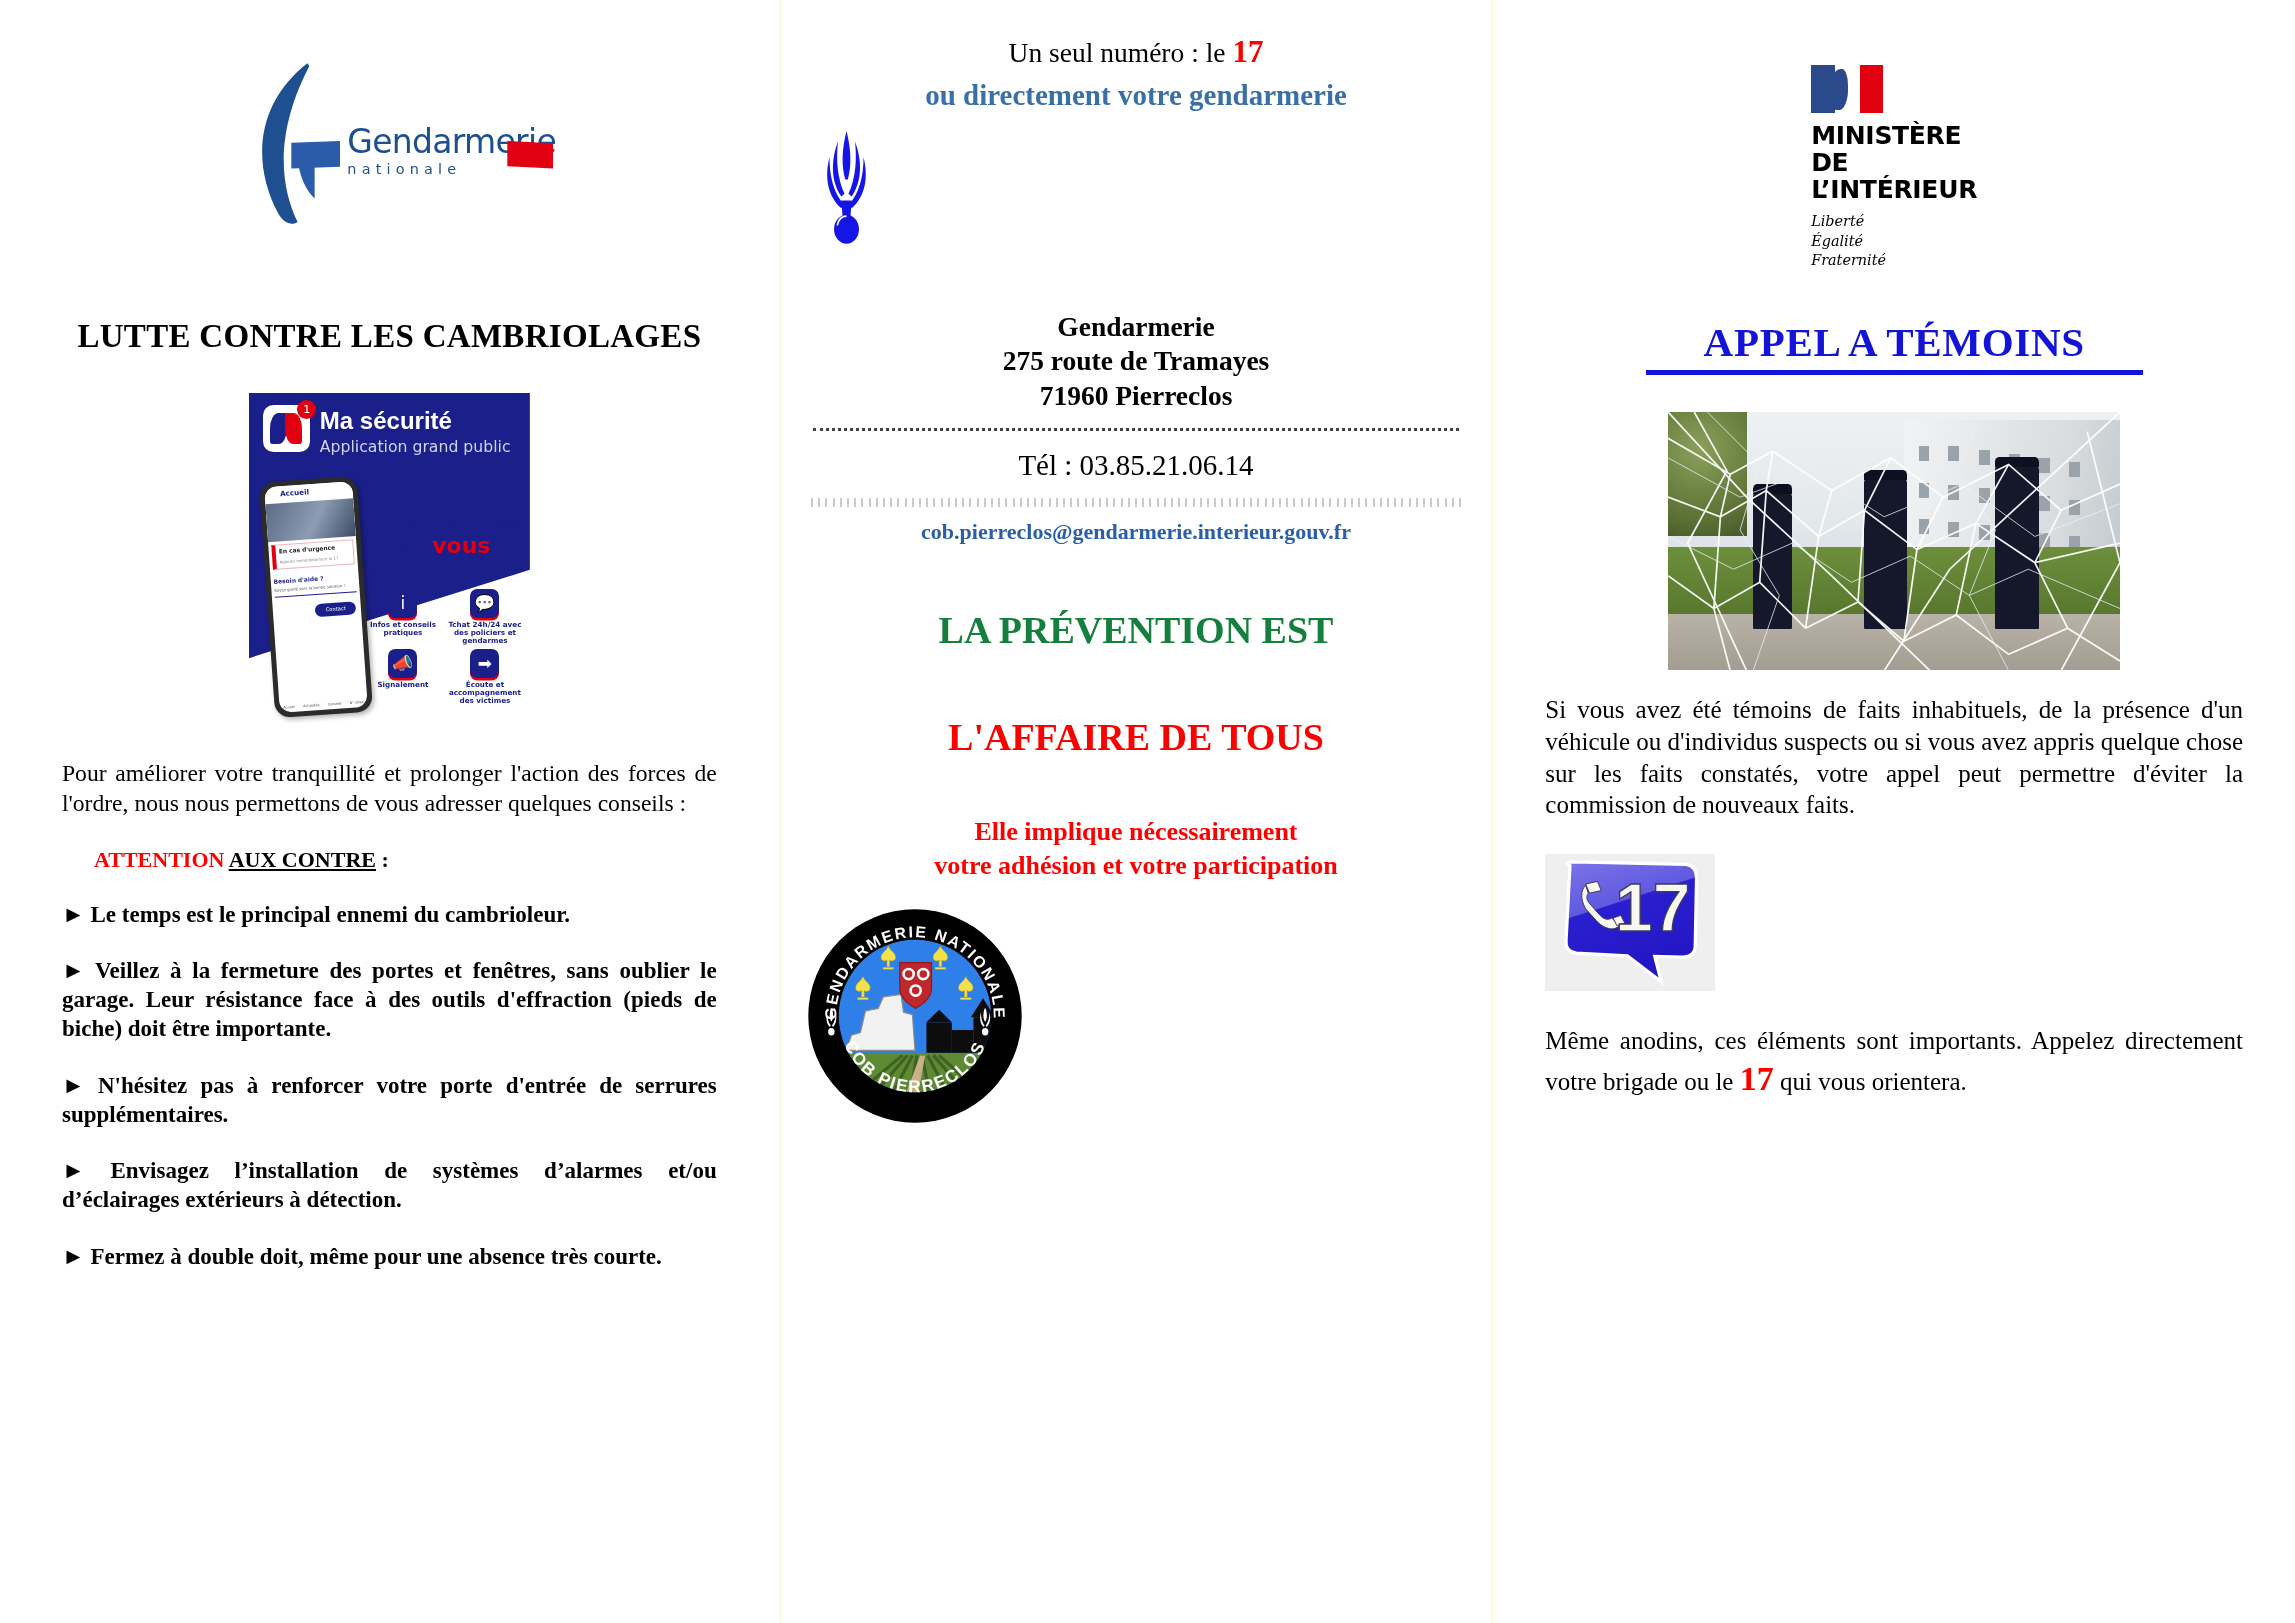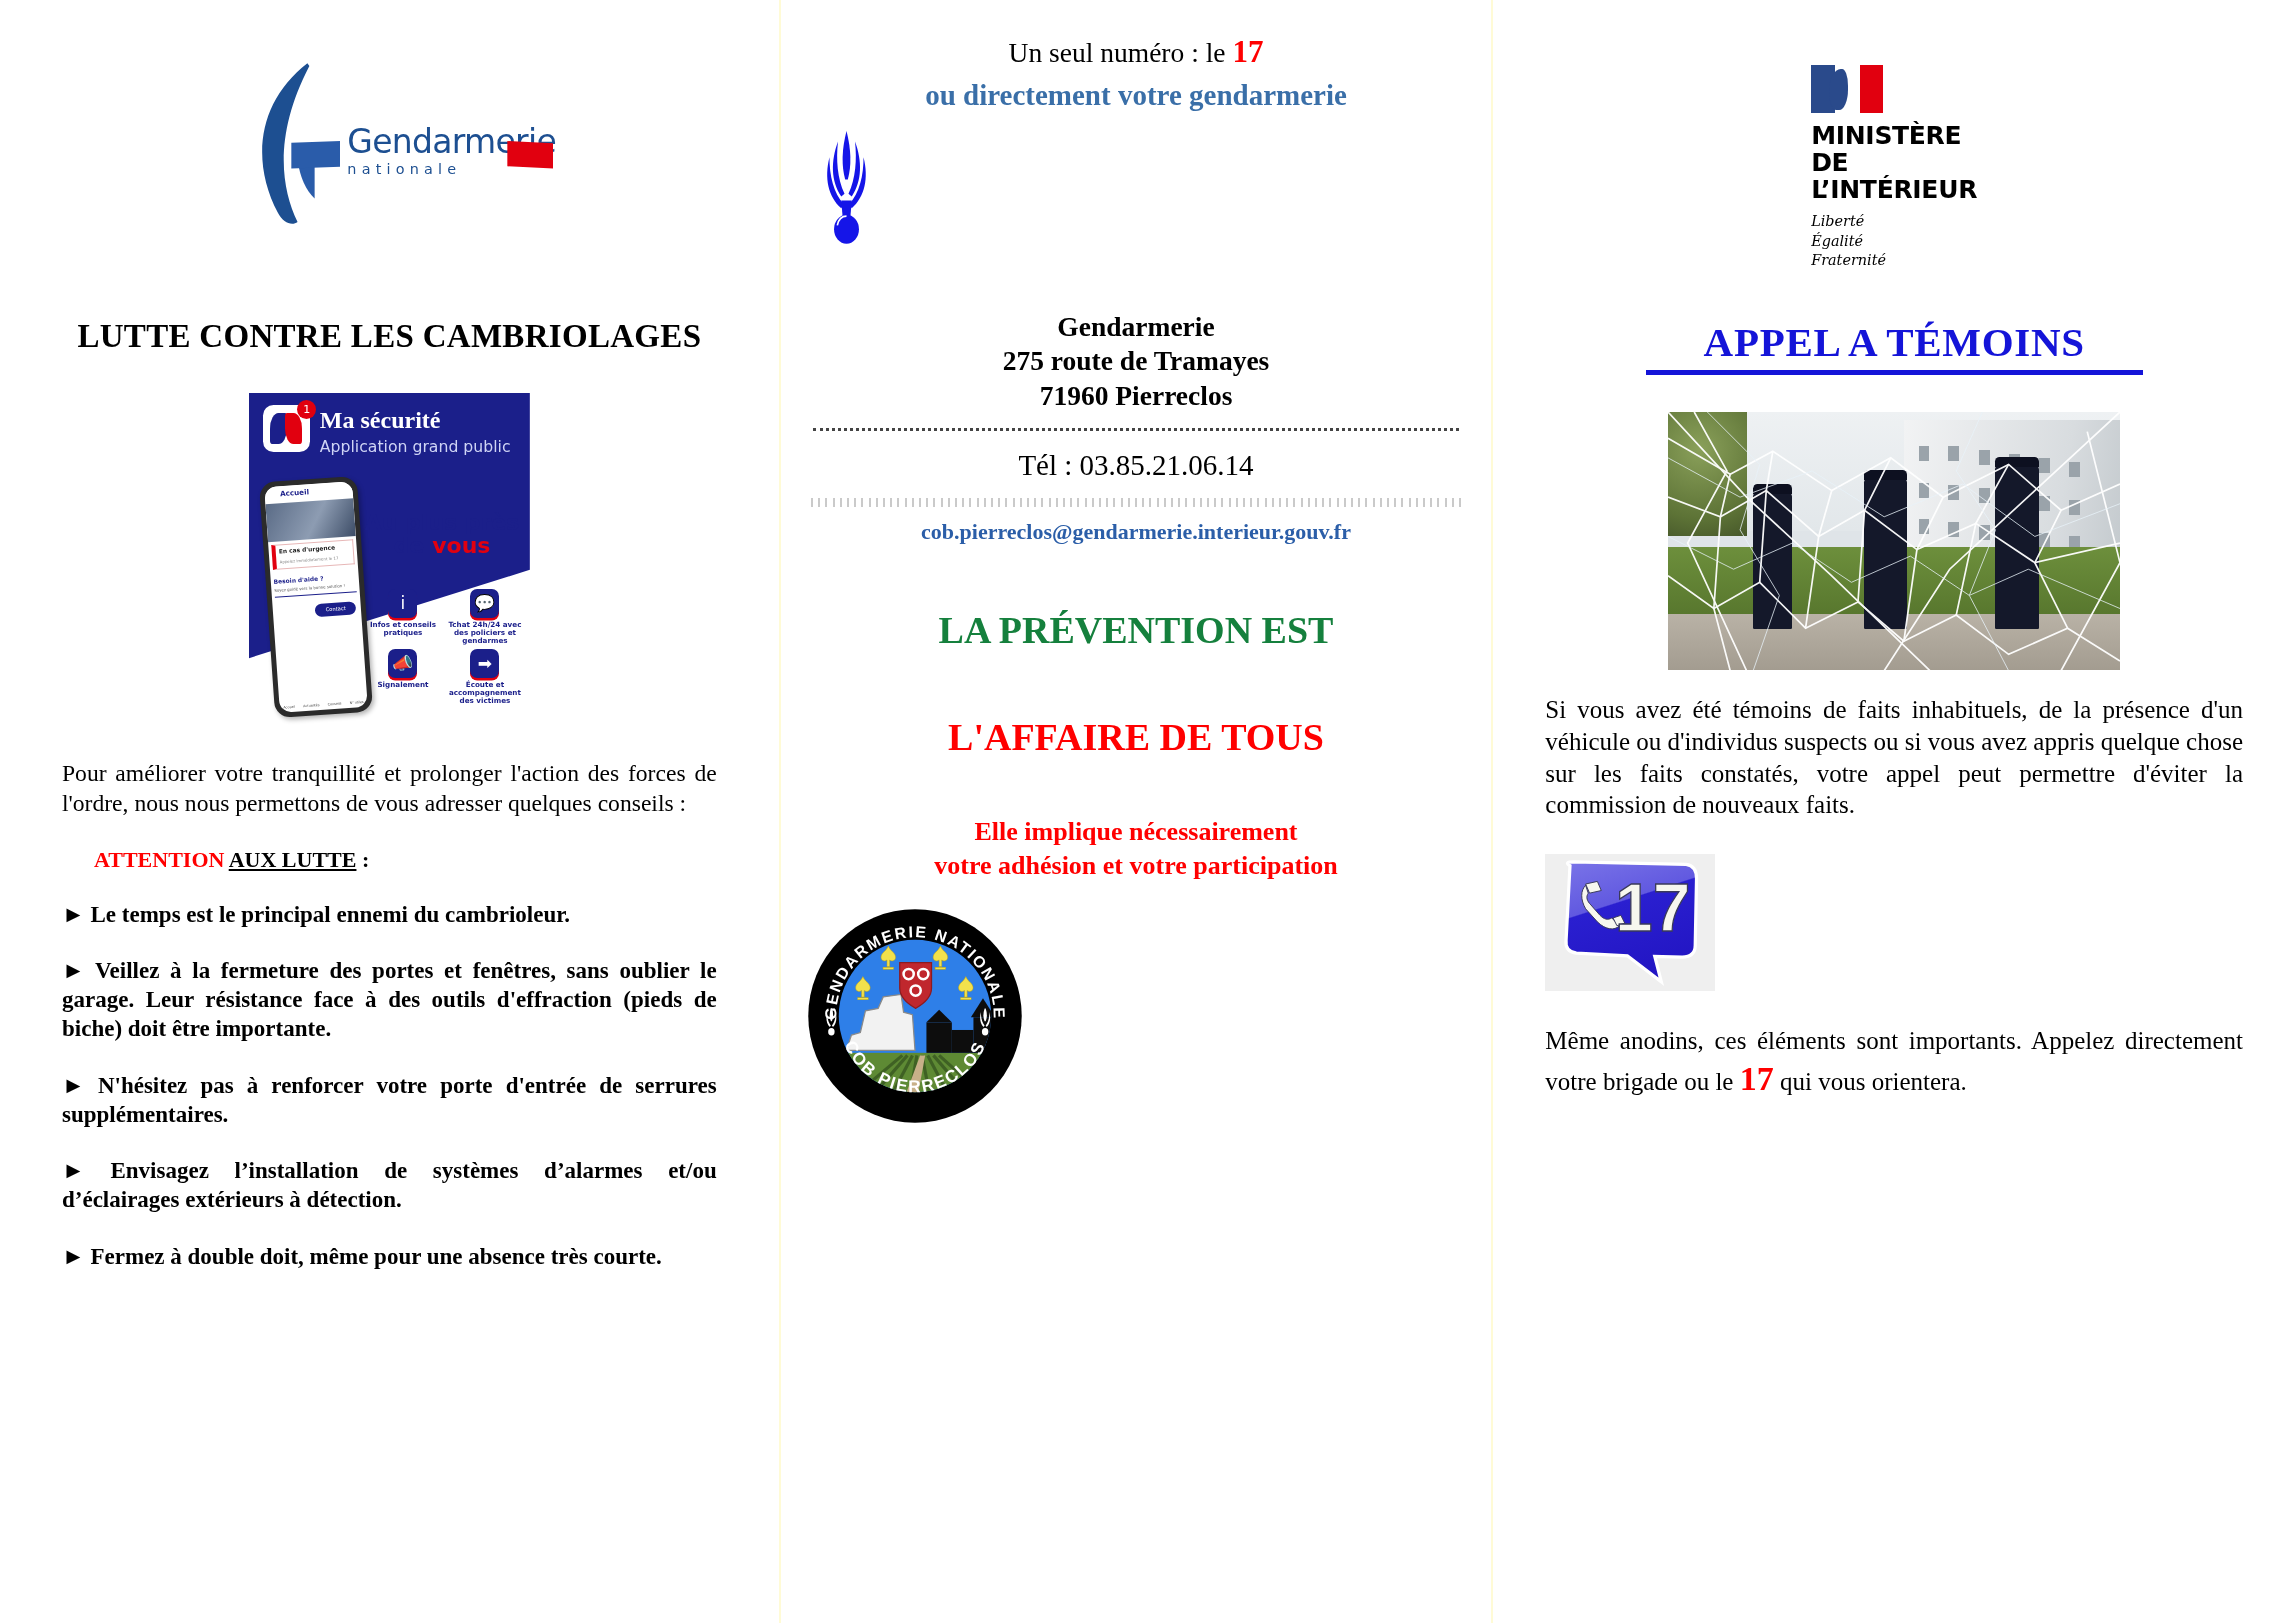--- a/index.html
+++ b/index.html
@@ -29,21 +29,21 @@
   .app-img{position:relative;width:281px;height:340px;margin:38px auto 0 auto;background:#fff;overflow:hidden;}
   .app-top{position:absolute;inset:0;background:#1B1F8A;
       clip-path:polygon(0 0,100% 0,100% 52%,0 78%);}
   .app-appicon{position:absolute;left:14.4px;top:11.8px;width:47px;height:47px;background:#fff;border-radius:10.5px;}
   .app-appicon .m-blue{position:absolute;left:6.5px;top:7.9px;width:17px;height:31px;background:#1B1F8A;
       border-radius:50% 12% 50% 12%;}
   .app-appicon .m-red{position:absolute;left:22px;top:7.9px;width:17px;height:31px;background:#E1000F;
       border-radius:12% 50% 12% 50%;}
   .app-badge{position:absolute;left:48px;top:6.5px;width:19.6px;height:19.6px;border-radius:50%;background:#E1000F;
       color:#fff;font-family:"DejaVu Sans",sans-serif;font-size:11px;text-align:center;line-height:19.6px;}
-  .app-title{position:absolute;left:71px;top:14.4px;color:#fff;font-family:Liberation Serif, serif;
+  .app-title{position:absolute;left:71px;top:14.4px;color:#fff;font-family:Liberation Sans, sans-serif;
       font-size:24px;font-weight:bold;}
   .app-sub{position:absolute;left:71px;top:44px;color:#cfd4f5;font-family:"DejaVu Sans",sans-serif;font-size:15.7px;}
   .phone{position:absolute;left:18.3px;top:86px;width:98px;height:236px;background:#2b2b2b;border-radius:15.7px;
       transform:rotate(-4deg);box-shadow:2px 2.6px 5.2px rgba(0,0,0,.3);}
   .phone-screen{position:absolute;left:4.6px;top:5.2px;right:4.6px;bottom:5.2px;background:#fff;border-radius:11.8px;overflow:hidden;}
   .ph-head{height:17px;background:#fff;font-family:"DejaVu Sans",sans-serif;font-size:7.2px;color:#1B1F8A;
       padding:3.3px 0 0 15.7px;font-weight:bold;box-sizing:border-box;}
   .ph-photo{height:38px;background:linear-gradient(120deg,#5a6b86,#8d9cb2 55%,#3c4c66);}
   .ph-card{margin:3.3px 3.3px 0 3.3px;border:0.7px solid #e7b7b7;border-left:4.6px solid #E1000F;padding:2.6px 3.3px;}
   .ph-card b{font-family:"DejaVu Sans",sans-serif;font-size:5.9px;color:#222;display:block;}
@@ -203,21 +203,21 @@
 accompagnement
 des victimes</div>
         </div>
       </div>
     </div>
 
     <p class="body-p">Pour améliorer votre tranquillité et prolonger l'action des forces de l'ordre, nous nous permettons de vous adresser quelques conseils :</p>
 
     <p class="attn">
       <span class="red">ATTENTION</span>
-      <span class="u">AUX LUTTE</span><span> :</span>
+      <span class="u">AUX CONTRE</span><span> :</span>
     </p>
 
     <p class="bullet">
       <span class="arrow">►</span>
       <span>Le temps est le principal ennemi du cambrioleur.</span>
     </p>
     <p class="bullet">
       <span class="arrow">►</span>
       <span>Veillez à la fermeture des portes et fenêtres, sans oublier le garage. Leur résistance face à des outils d'effraction (pieds de biche) doit être importante.</span>
     </p>

